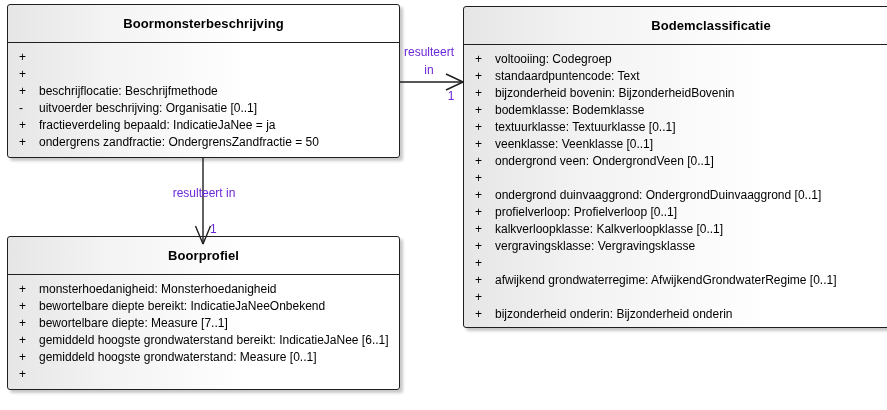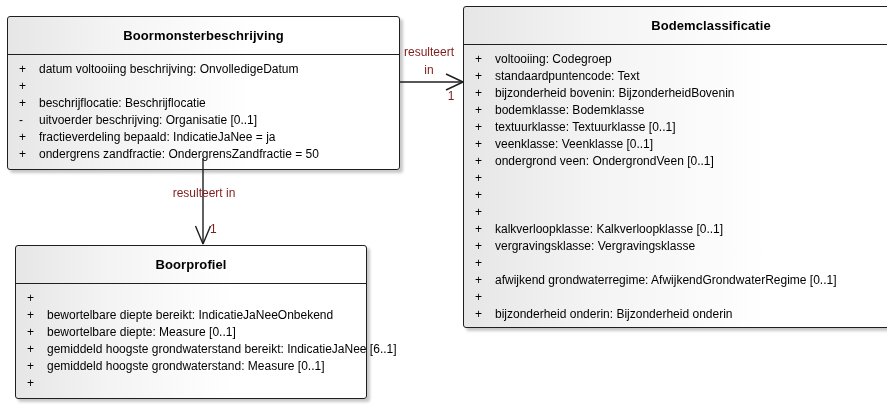--- a/index.html
+++ b/index.html
@@ -16,51 +16,50 @@
   .uml-title {
     height:37px; display:flex; align-items:center; justify-content:center;
     font-weight:bold; font-size:13px; border-bottom:1.5px solid #1f1f1f;
     letter-spacing:0.1px;
   }
   .uml-attrs { padding-top:5px; }
   .attr-row { display:flex; align-items:center; height:17px; font-size:12px; }
   .vis { flex:none; width:20px; padding-left:11px; }
   .attr-text { white-space:nowrap; }
 
-  #class-boormonsterbeschrijving { left:7px;   top:16px;   width:393px; height:154px; }
+  #class-boormonsterbeschrijving { left:7px;   top:4px;   width:393px; height:154px; }
   #class-bodemclassificatie      { left:463px; top:6px;   width:496px; height:322px; }
-  #class-boorprofiel             { left:7px;   top:245px; width:352px; height:154px;margin-left:8px; }
+  #class-boorprofiel             { left:7px;   top:236px; width:393px; height:154px; }
 
   .connector-layer { position:absolute; left:0; top:0; width:887px; height:410px; pointer-events:none; }
   .connector-layer path { pointer-events:stroke; }
 
-  .conn-label { position:absolute; font-size:12px; color:#7f1d1d; }
+  .conn-label { position:absolute; font-size:12px; color:#6d28d9; }
   #assoc1-label { left:398px; top:43px;  width:62px; text-align:center; line-height:18px; }
   #assoc1-mult  { left:444px; top:89px;  width:14px; text-align:center; }
   #assoc2-label { left:158px; top:186px; width:92px; text-align:center; white-space:nowrap; }
   #assoc2-mult  { left:210px; top:222px; }
 </style>
 </head>
 <body>
 
 <div class="canvas">
 
   <div class="uml-class" id="class-boormonsterbeschrijving">
     <div class="uml-title">Boormonsterbeschrijving</div>
     <div class="uml-attrs">
       <div class="attr-row">
           <span class="vis">+</span>
-          <span class="attr-text">datum voltooiing beschrijving: OnvolledigeDatum</span>
         </div>
       <div class="attr-row">
           <span class="vis">+</span>
         </div>
       <div class="attr-row">
           <span class="vis">+</span>
-          <span class="attr-text">beschrijflocatie: Beschrijflocatie</span>
+          <span class="attr-text">beschrijflocatie: Beschrijfmethode</span>
         </div>
       <div class="attr-row">
           <span class="vis">-</span>
           <span class="attr-text">uitvoerder beschrijving: Organisatie [0..1]</span>
         </div>
       <div class="attr-row">
           <span class="vis">+</span>
           <span class="attr-text">fractieverdeling bepaald: IndicatieJaNee = ja</span>
         </div>
       <div class="attr-row">
@@ -99,23 +98,25 @@
         </div>
       <div class="attr-row">
           <span class="vis">+</span>
           <span class="attr-text">ondergrond veen: OndergrondVeen [0..1]</span>
         </div>
       <div class="attr-row">
           <span class="vis">+</span>
         </div>
       <div class="attr-row">
           <span class="vis">+</span>
+          <span class="attr-text">ondergrond duinvaaggrond: OndergrondDuinvaaggrond [0..1]</span>
         </div>
       <div class="attr-row">
           <span class="vis">+</span>
+          <span class="attr-text">profielverloop: Profielverloop [0..1]</span>
         </div>
       <div class="attr-row">
           <span class="vis">+</span>
           <span class="attr-text">kalkverloopklasse: Kalkverloopklasse [0..1]</span>
         </div>
       <div class="attr-row">
           <span class="vis">+</span>
           <span class="attr-text">vergravingsklasse: Vergravingsklasse</span>
         </div>
       <div class="attr-row">
@@ -133,28 +134,29 @@
           <span class="attr-text">bijzonderheid onderin: Bijzonderheid onderin</span>
         </div>
     </div>
   </div>
 
   <div class="uml-class" id="class-boorprofiel">
     <div class="uml-title">Boorprofiel</div>
     <div class="uml-attrs">
       <div class="attr-row">
           <span class="vis">+</span>
+          <span class="attr-text">monsterhoedanigheid: Monsterhoedanigheid</span>
         </div>
       <div class="attr-row">
           <span class="vis">+</span>
           <span class="attr-text">bewortelbare diepte bereikt: IndicatieJaNeeOnbekend</span>
         </div>
       <div class="attr-row">
           <span class="vis">+</span>
-          <span class="attr-text">bewortelbare diepte: Measure [0..1]</span>
+          <span class="attr-text">bewortelbare diepte: Measure [7..1]</span>
         </div>
       <div class="attr-row">
           <span class="vis">+</span>
           <span class="attr-text">gemiddeld hoogste grondwaterstand bereikt: IndicatieJaNee [6..1]</span>
         </div>
       <div class="attr-row">
           <span class="vis">+</span>
           <span class="attr-text">gemiddeld hoogste grondwaterstand: Measure [0..1]</span>
         </div>
       <div class="attr-row">

